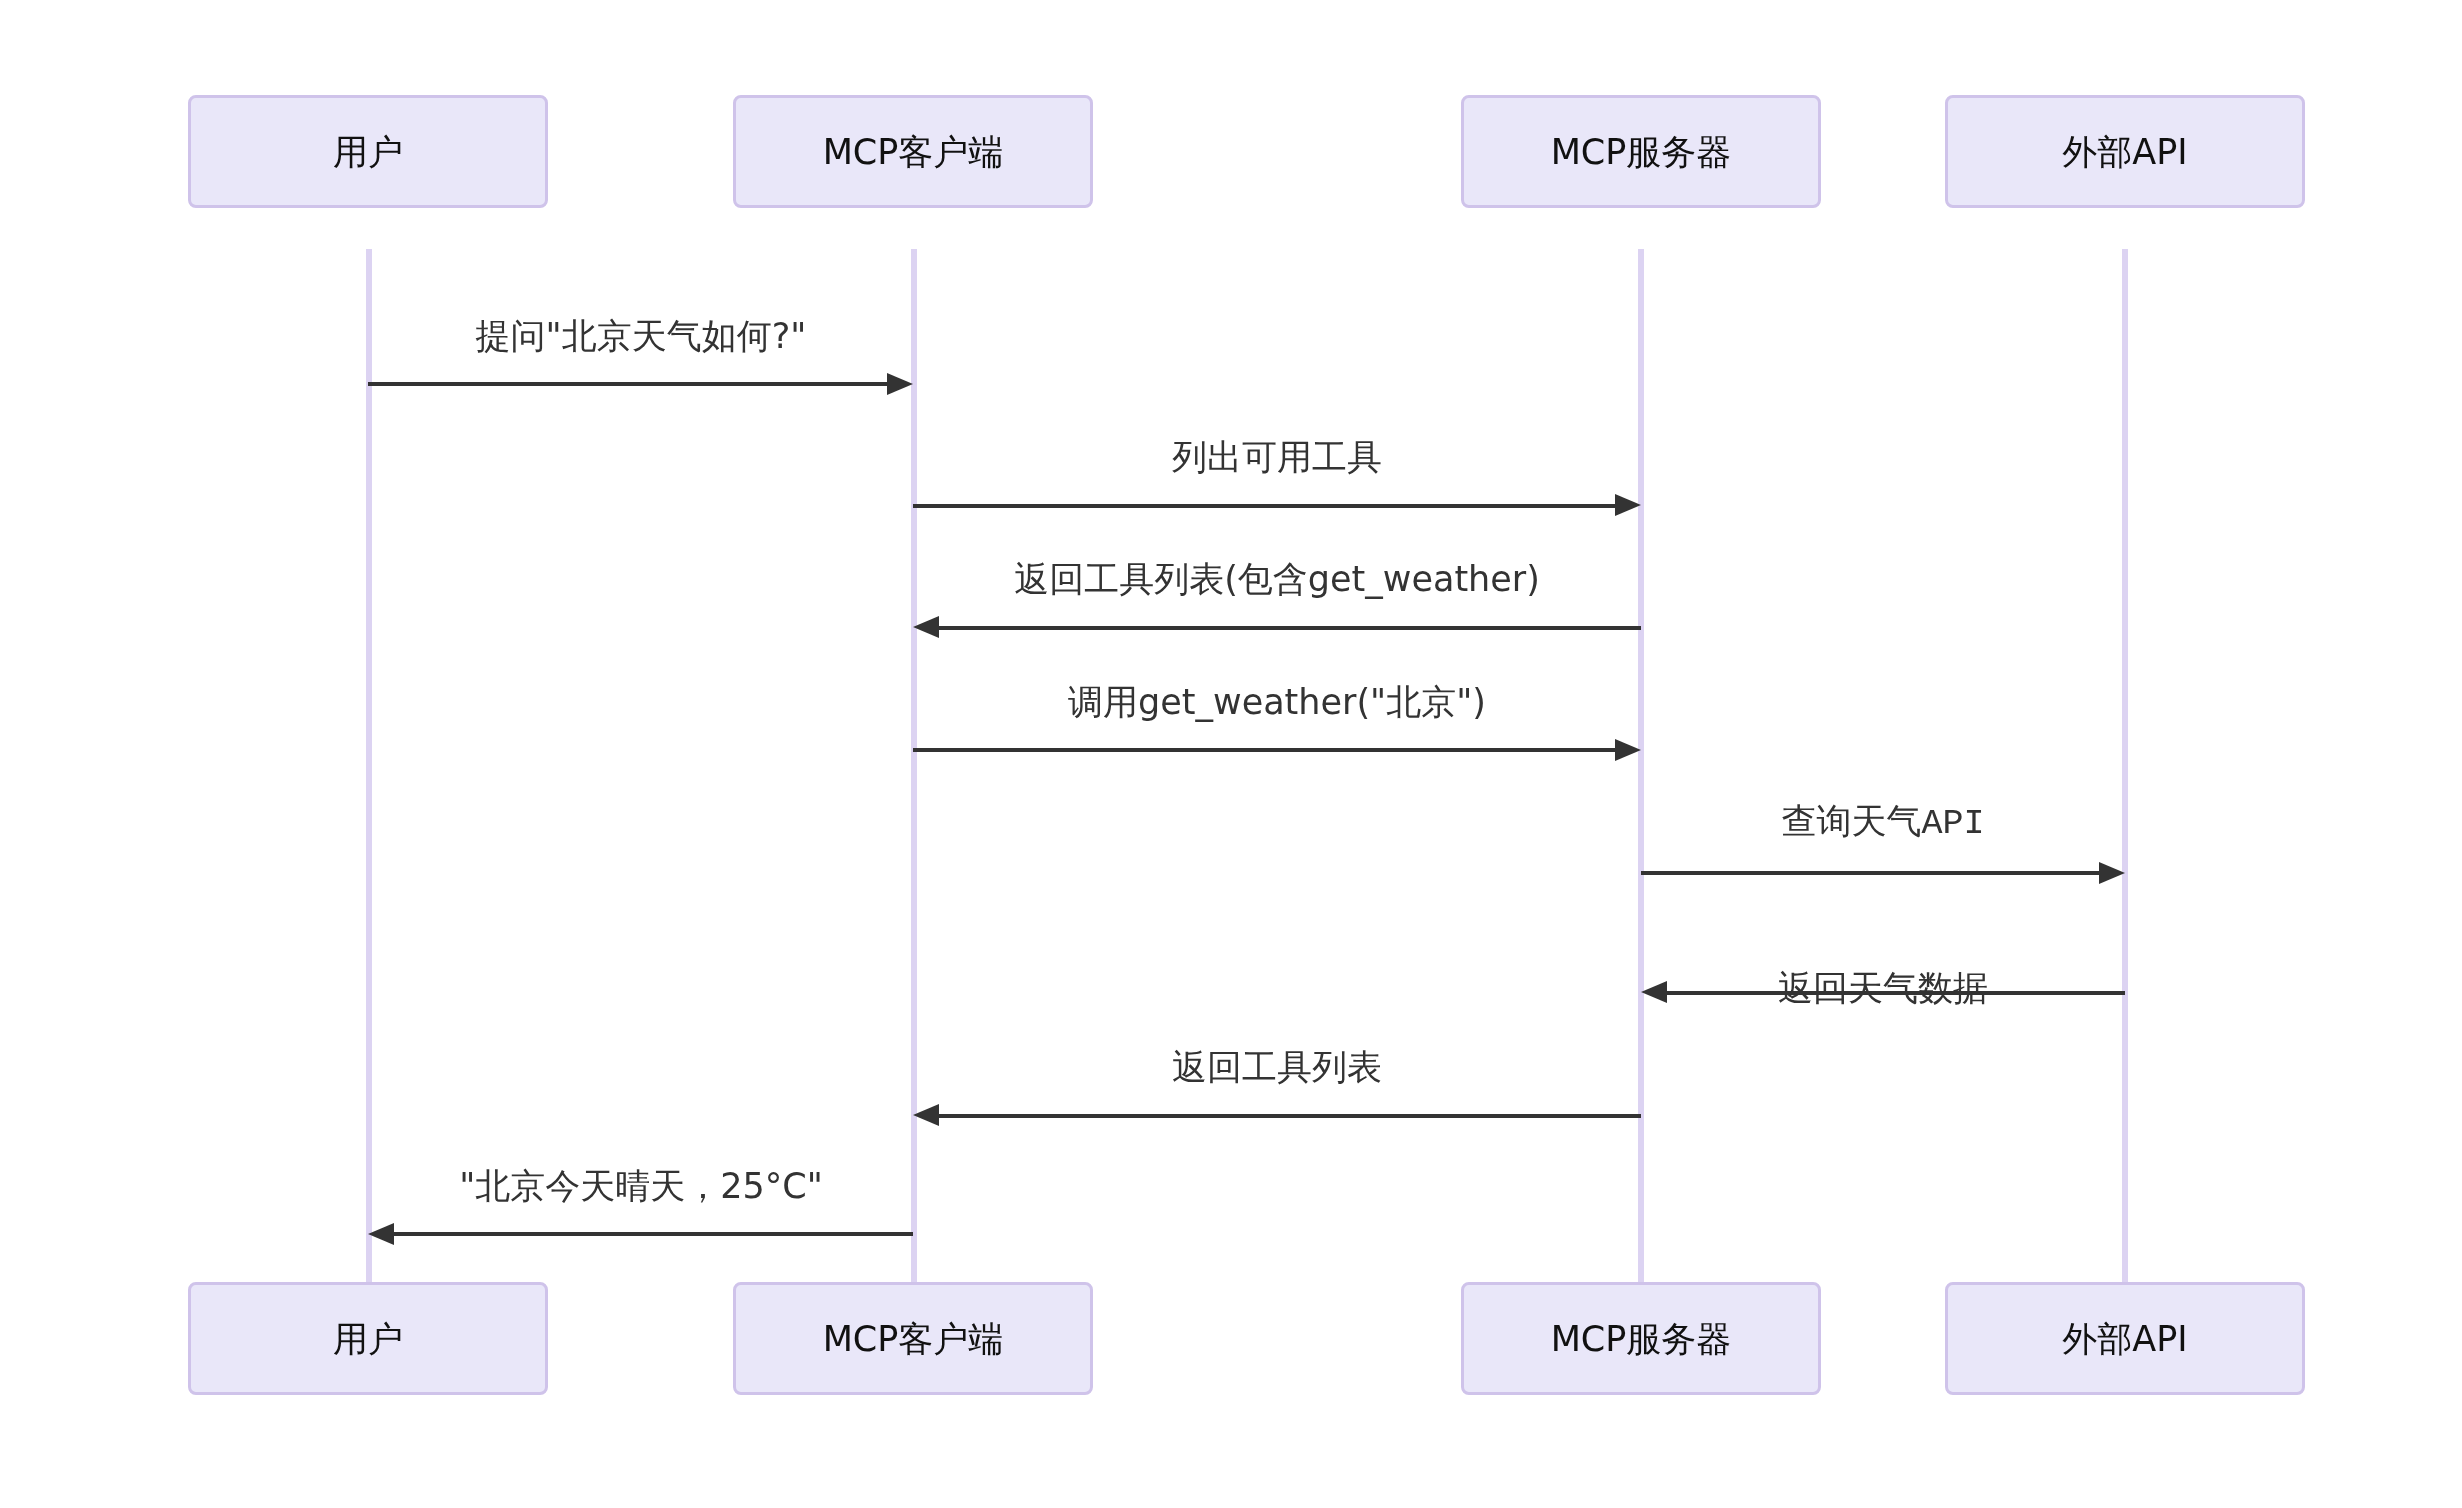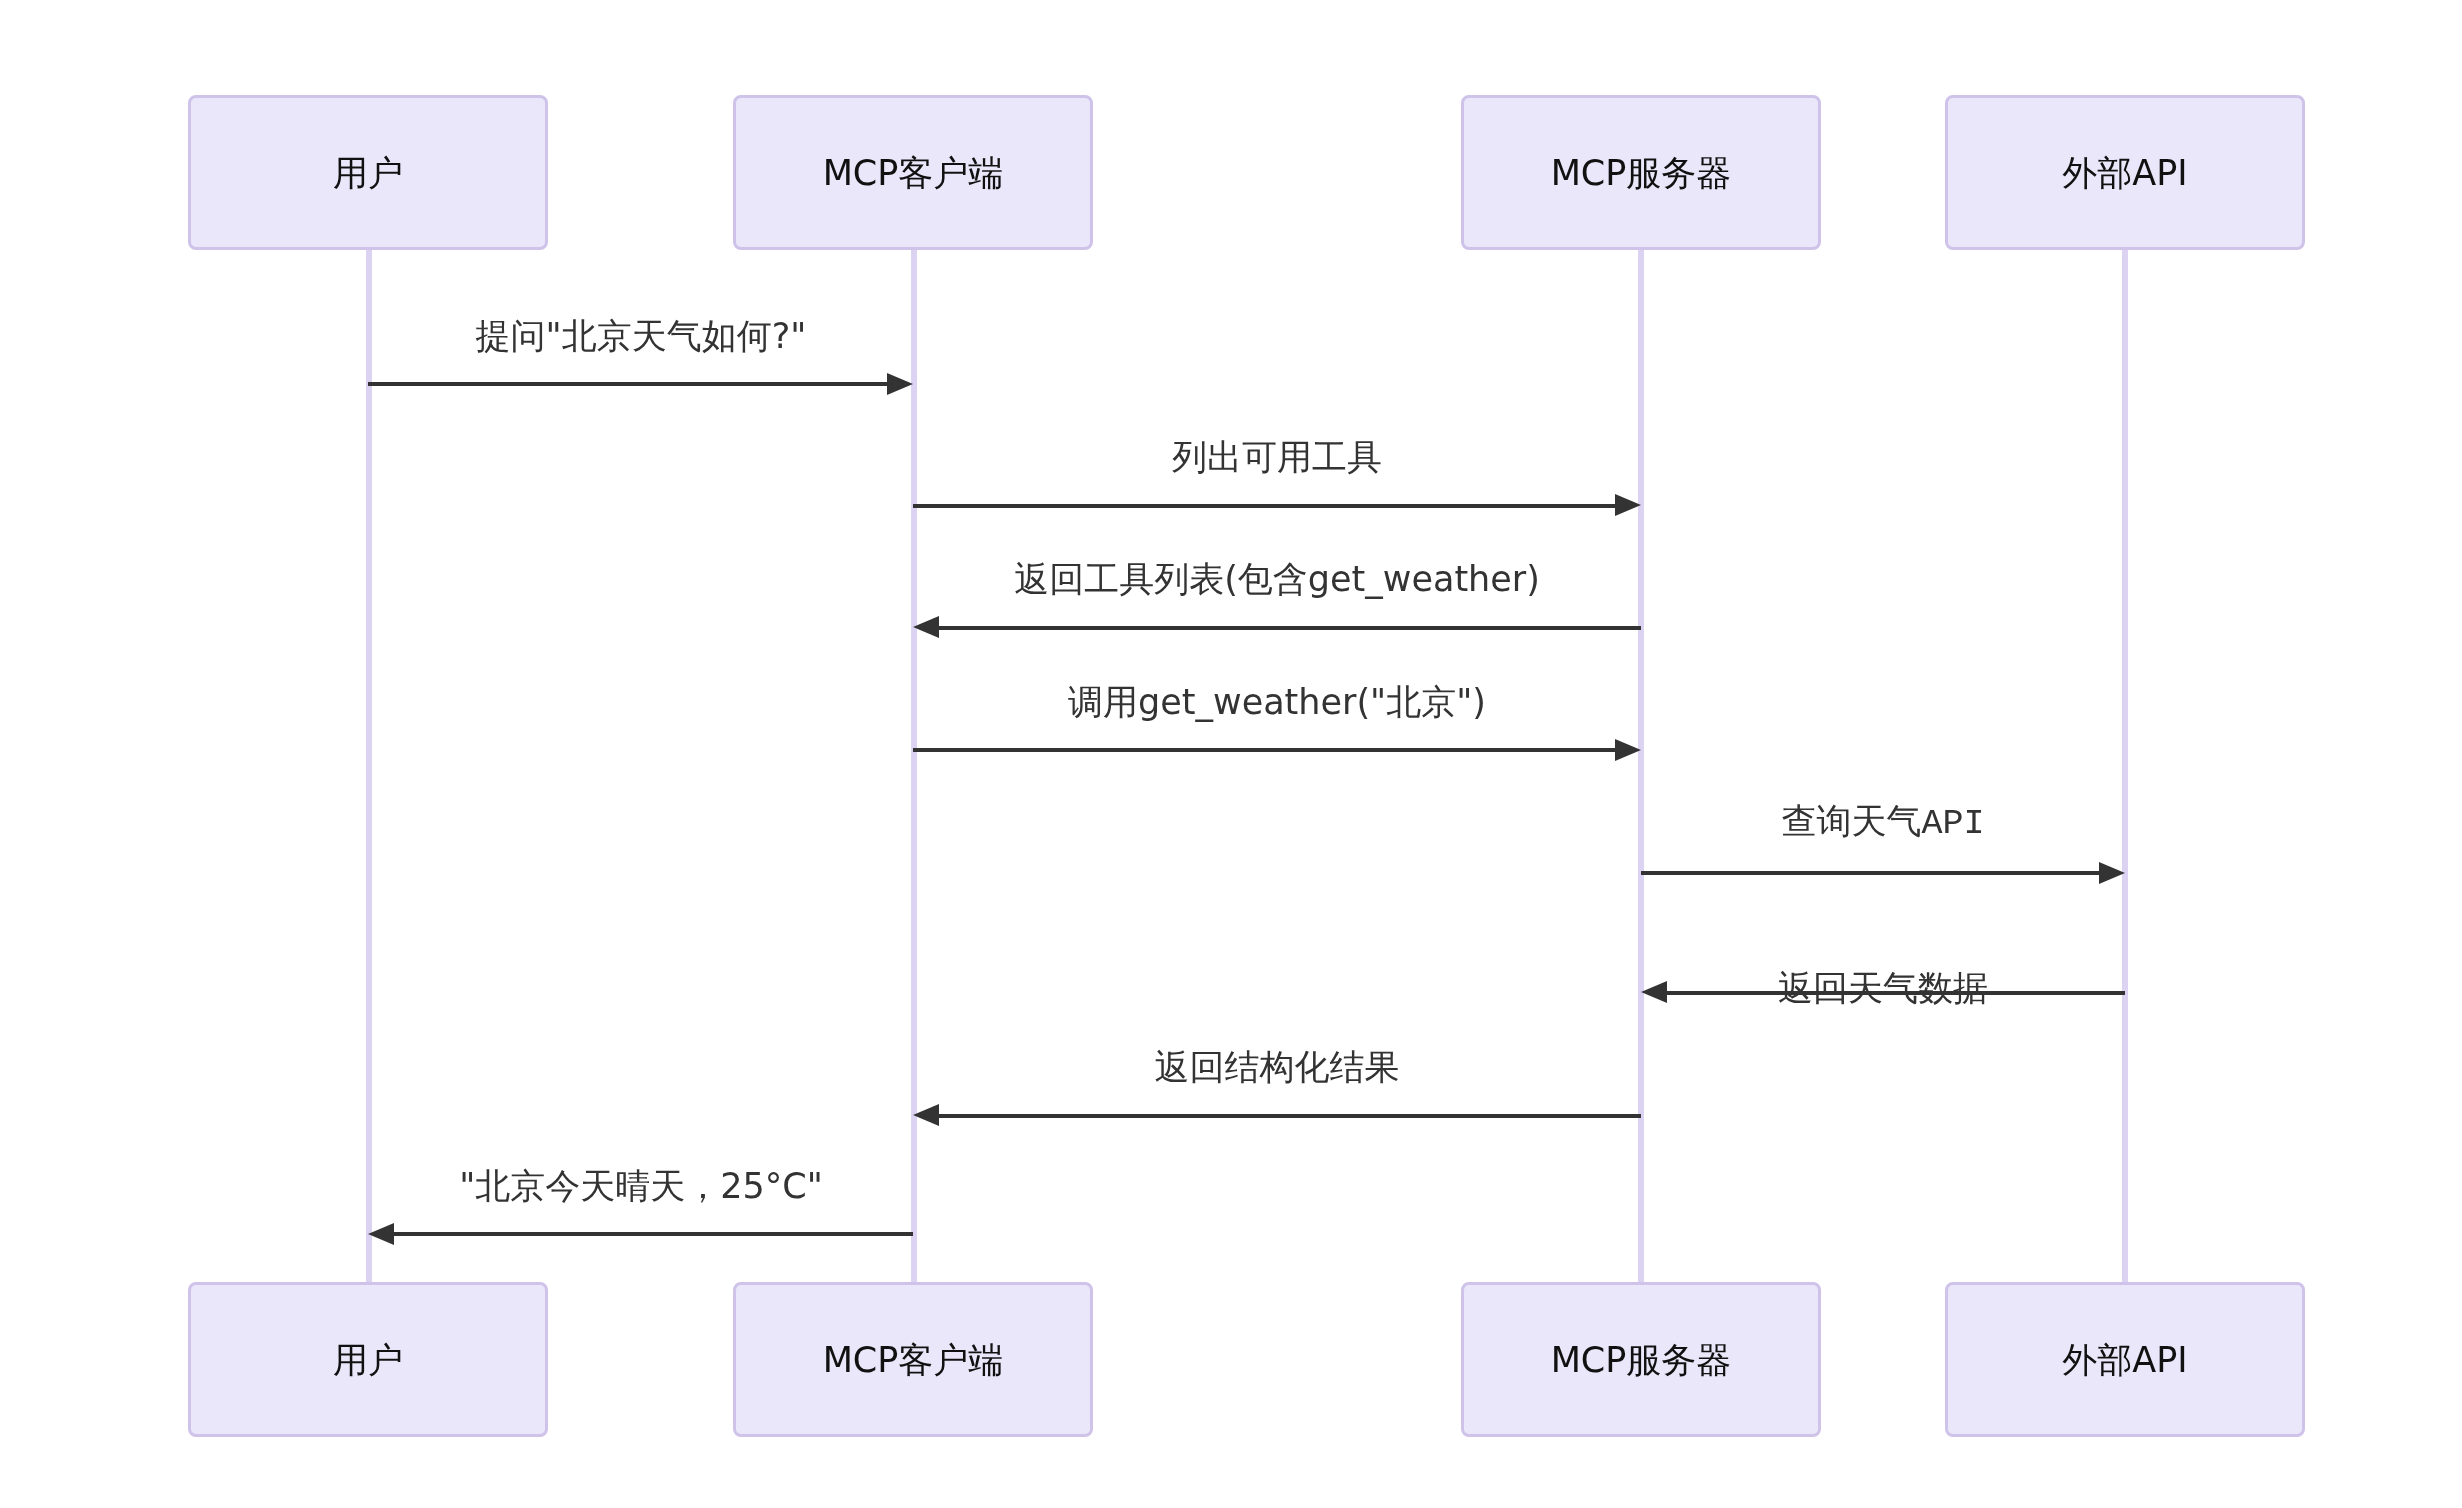--- a/index.html
+++ b/index.html
@@ -16,21 +16,21 @@
     overflow: hidden;
   }
   .lifeline {
     position: absolute;
     width: 5.5px;
     background: var(--lifeline, #DCD3F2);
   }
   .actor-box {
     position: absolute;
     width: 360px;
-    height: 155px;
+    height: 113px;
     box-sizing: border-box;
     background: var(--actor-fill, #E9E7F9);
     border: 3.1px solid var(--actor-border, #CFC3EA);
     border-radius: 7.9px;
     display: flex;
     align-items: center;
     justify-content: center;
   }
   .actor-label {
     color: var(--actor-text, #111111);
@@ -98,21 +98,21 @@
         <div class="msg-label" style="left: 1883px; top: 800px; font-family: Liberation Mono, monospace;">查询天气API</div>
         <div class="msg-line" style="top: 871px; left: 1641px; width: 461px;"></div>
         <div class="msg-head right" style="top: 862px; left: 2099px;"></div>
       </div>
       <div>
         <div class="msg-label" style="left: 1883px; top: 964px;">返回天气数据</div>
         <div class="msg-line" style="top: 991px; left: 1664px; width: 461px;"></div>
         <div class="msg-head left" style="top: 981px; left: 1641px;"></div>
       </div>
       <div>
-        <div class="msg-label" style="left: 1277px; top: 1043px;">返回结构化结果</div>
+        <div class="msg-label" style="left: 1277px; top: 1043px;">返回工具列表</div>
         <div class="msg-line" style="top: 1114px; left: 936px; width: 705px;"></div>
         <div class="msg-head left" style="top: 1104px; left: 913px;"></div>
       </div>
       <div>
         <div class="msg-label" style="left: 641px; top: 1162px;">"北京今天晴天，25°C"</div>
         <div class="msg-line" style="top: 1232px; left: 391px; width: 522px;"></div>
         <div class="msg-head left" style="top: 1223px; left: 368px;"></div>
       </div>
     </div>
   <div id="actors-top">

